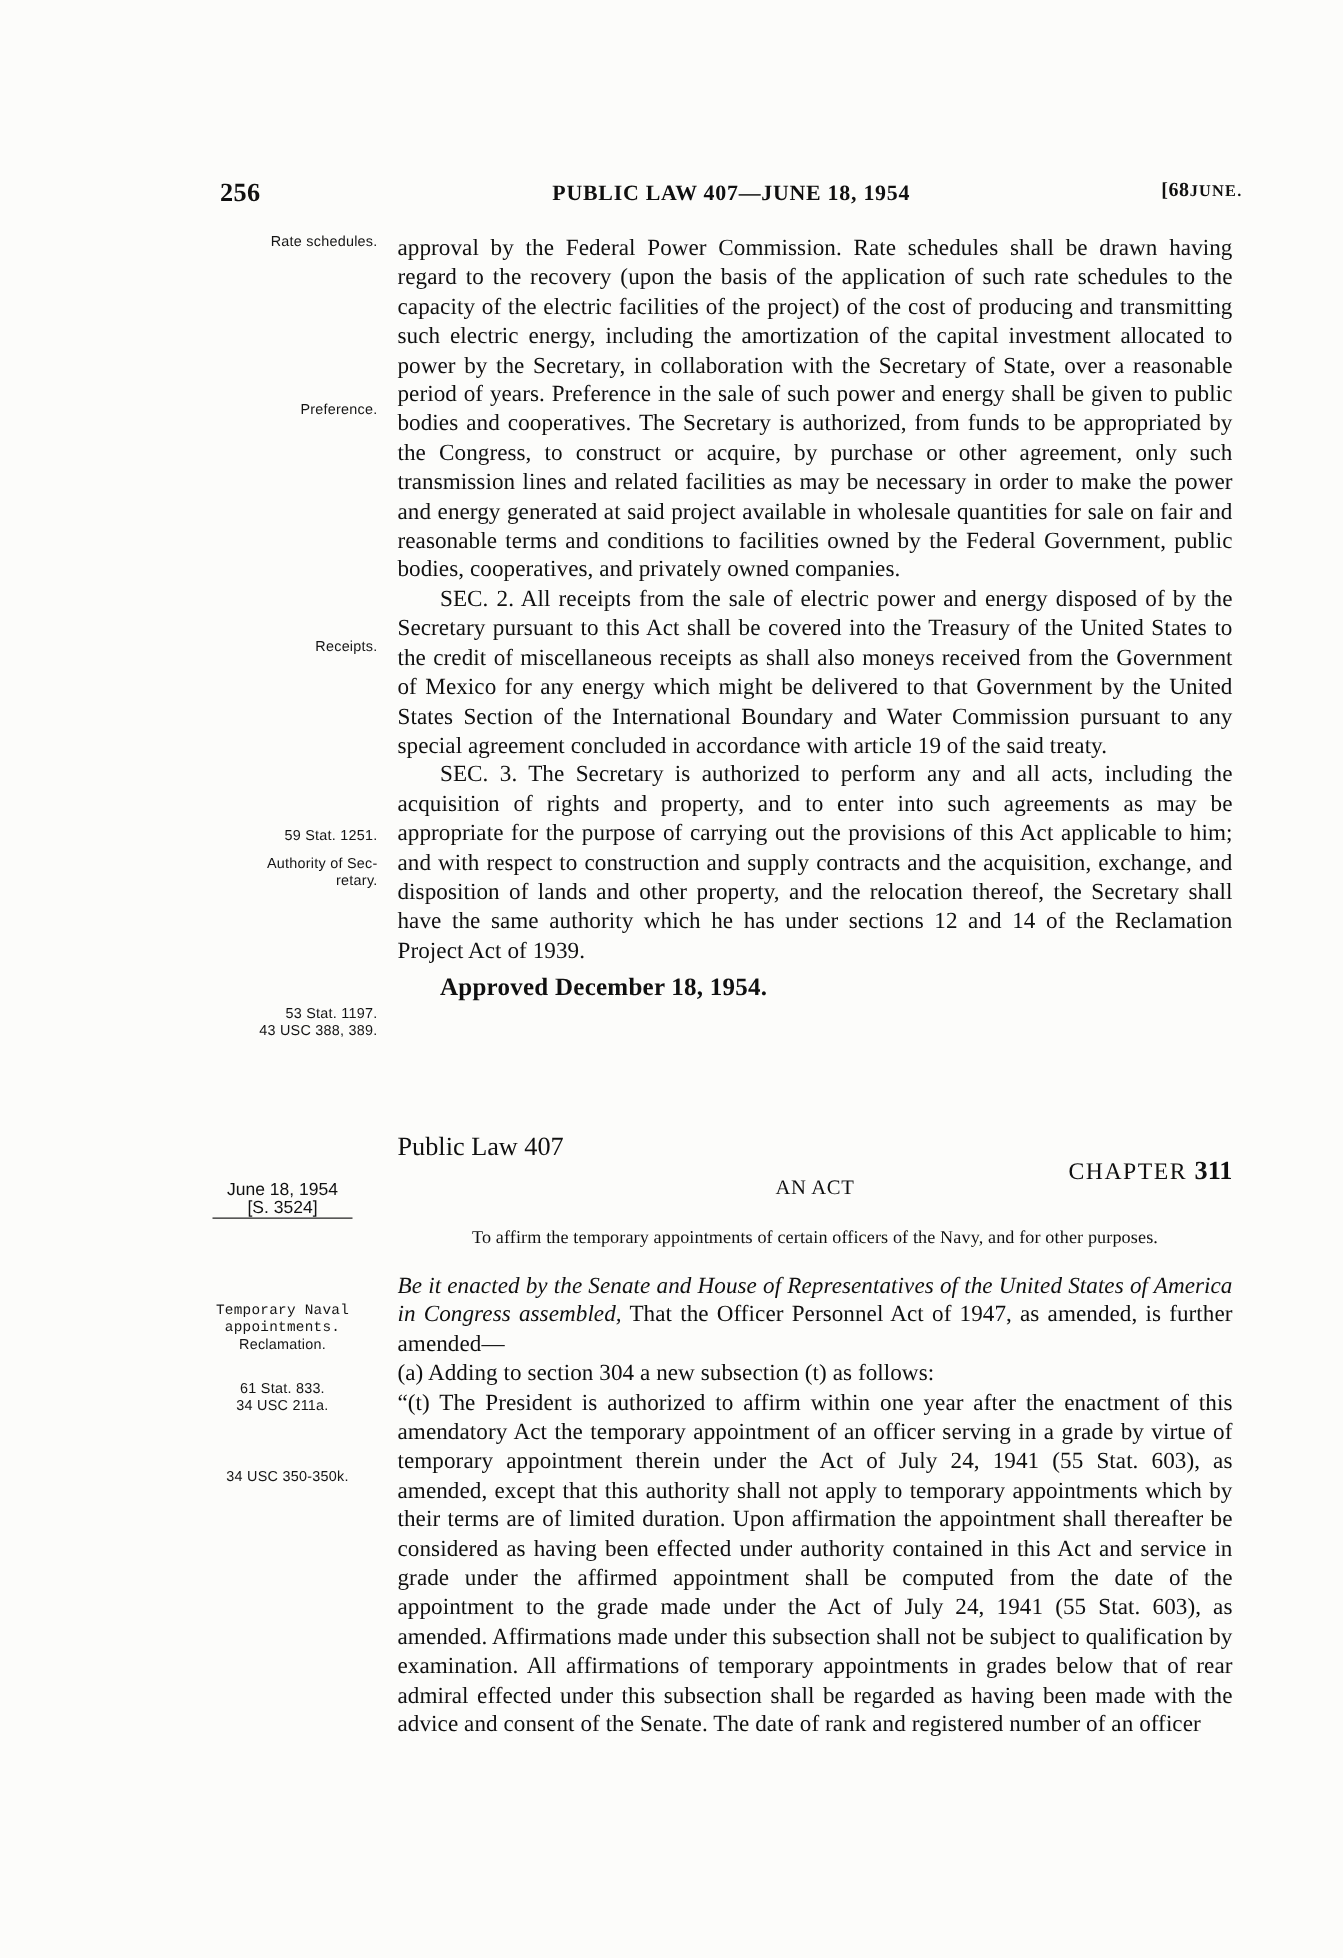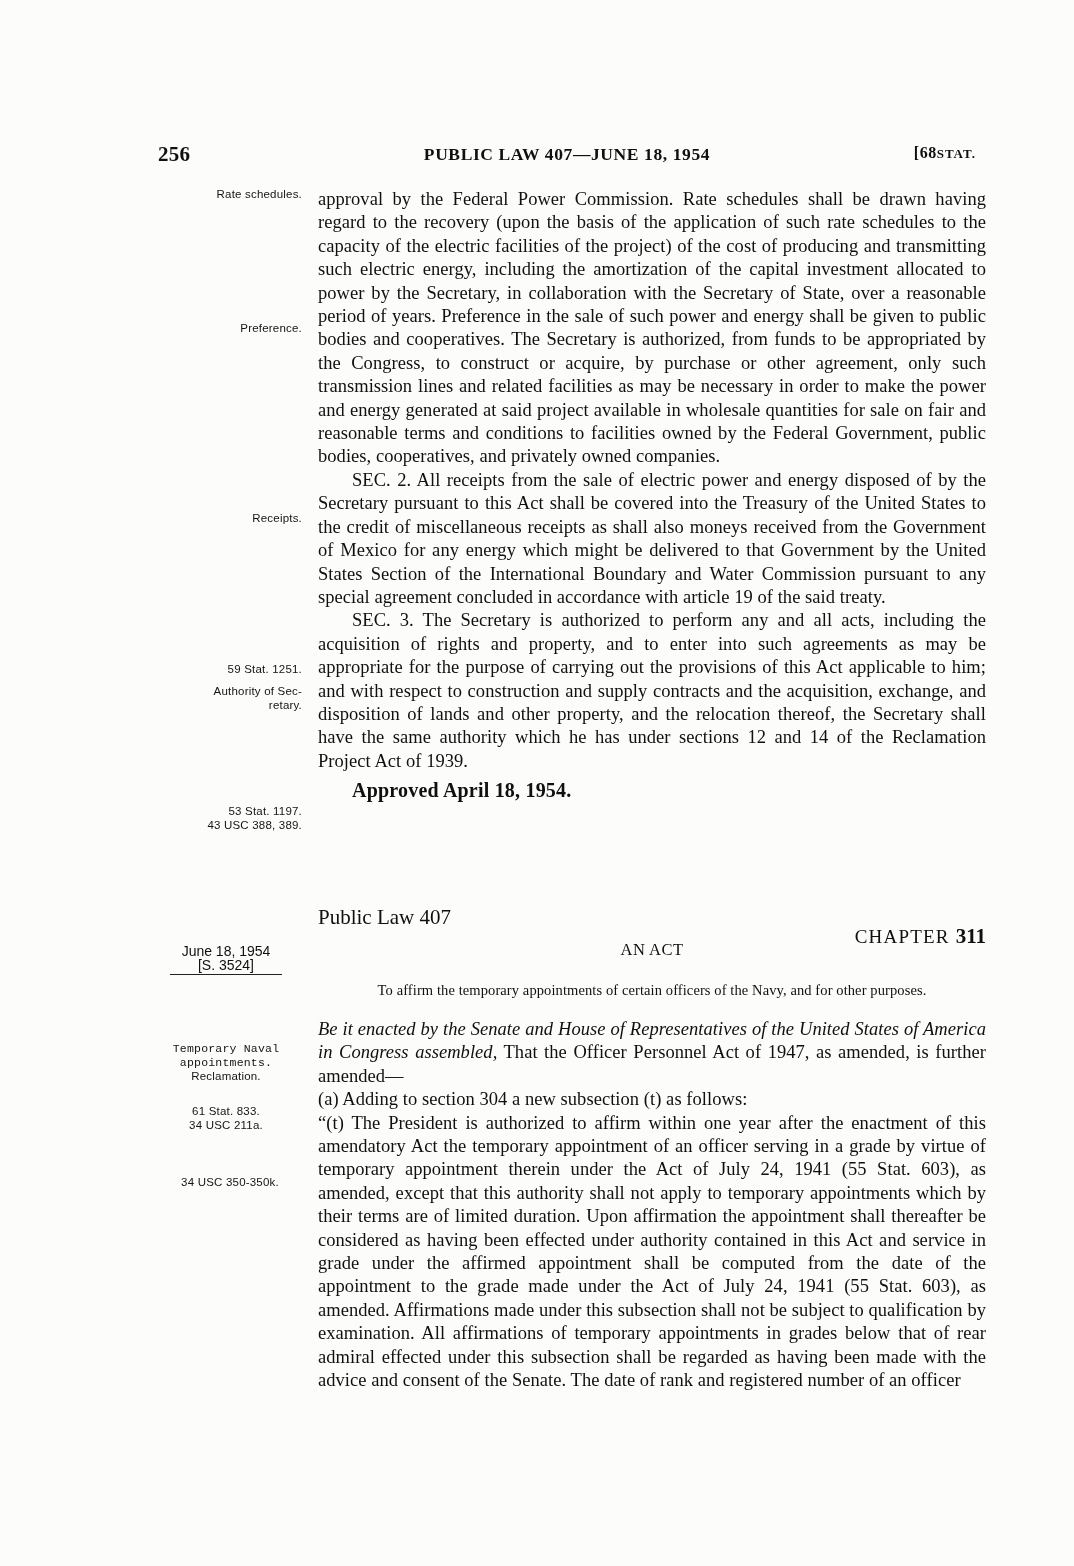--- a/index.html
+++ b/index.html
@@ -25,21 +25,21 @@
   
   .paper-tint {
     position: absolute;
     inset: 0;
     background: #fcfcfa;
   }
 
   
   .header {
     position: absolute;
-    left: 158px;
+    left: 176px;
     top: 142px;
     width: 818px;
     height: 26px;
   }
   .header .pageno {
     position: absolute;
     left: 0;
     top: 0;
     font-size: 21px;
     font-weight: bold;
@@ -197,38 +197,38 @@
 </head>
 <body>
 
 <div class="page">
   <div class="paper-tint"></div>
 
   <div class="header">
     <div class="pageno">256</div>
     <div class="center">PUBLIC LAW 407—JUNE 18, 1954</div>
     <div class="right">
-      <span>[68</span><span class="small">STAT.</span>
+      <span>[68</span><span class="small">JUNE.</span>
     </div>
   </div>
 
   <div class="margin-col">
     <div class="side-note right-al" style="top:0px;">Rate schedules.</div>
     <div class="side-note right-al" style="top:134px;">Preference.</div>
     <div class="side-note right-al" style="top:324px;">Receipts.</div>
     <div class="side-note right-al" style="top:475px;">59 Stat. 1251.</div>
     <div class="side-note right-al" style="top:497px;">Authority of Sec-<br>retary.</div>
     <div class="side-note right-al" style="top:617px;">53 Stat. 1197.<br>43 USC 388, 389.</div>
   </div>
 
   <div class="text-col">
     <p class="body">approval by the Federal Power Commission.   Rate schedules shall be drawn having regard to the recovery (upon the basis of the application of such rate schedules to the capacity of the electric facilities of the project) of the cost of producing and transmitting such electric energy, including the amortization of the capital investment allocated to power by the Secretary, in collaboration with the Secretary of State, over a reasonable period of years.   Preference in the sale of such power and energy shall be given to public bodies and cooperatives.   The Secretary is authorized, from funds to be appropriated by the Congress, to construct or acquire, by purchase or other agreement, only such transmission lines and related facilities as may be necessary in order to make the power and energy generated at said project available in wholesale quantities for sale on fair and reasonable terms and conditions to facilities owned by the Federal Government, public bodies, cooperatives, and privately owned companies.</p>
     <p class="body indent"><span class="sc">SEC. 2.</span><span> All receipts from the sale of electric power and energy disposed of by the Secretary pursuant to this Act shall be covered into the Treasury of the United States to the credit of miscellaneous receipts as shall also moneys received from the Government of Mexico for any energy which might be delivered to that Government by the United States Section of the International Boundary and Water Commission pursuant to any special agreement concluded in accordance with article 19 of the said treaty.</span></p>
     <p class="body indent"><span class="sc">SEC. 3.</span><span> The Secretary is authorized to perform any and all acts, including the acquisition of rights and property, and to enter into such agreements as may be appropriate for the purpose of carrying out the provisions of this Act applicable to him; and with respect to construction and supply contracts and the acquisition, exchange, and disposition of lands and other property, and the relocation thereof, the Secretary shall have the same authority which he has under sections 12 and 14 of the Reclamation Project Act of 1939.</span></p>
-    <p class="approved">Approved April 18, 1954.</p>
+    <p class="approved">Approved December 18, 1954.</p>
   </div>
 
   <div class="law-head">
     <div class="title">Public Law 407</div>
     <div class="chapter">
       <span>CHAPTER</span>
       <b>311</b>
     </div>
   </div>
 

